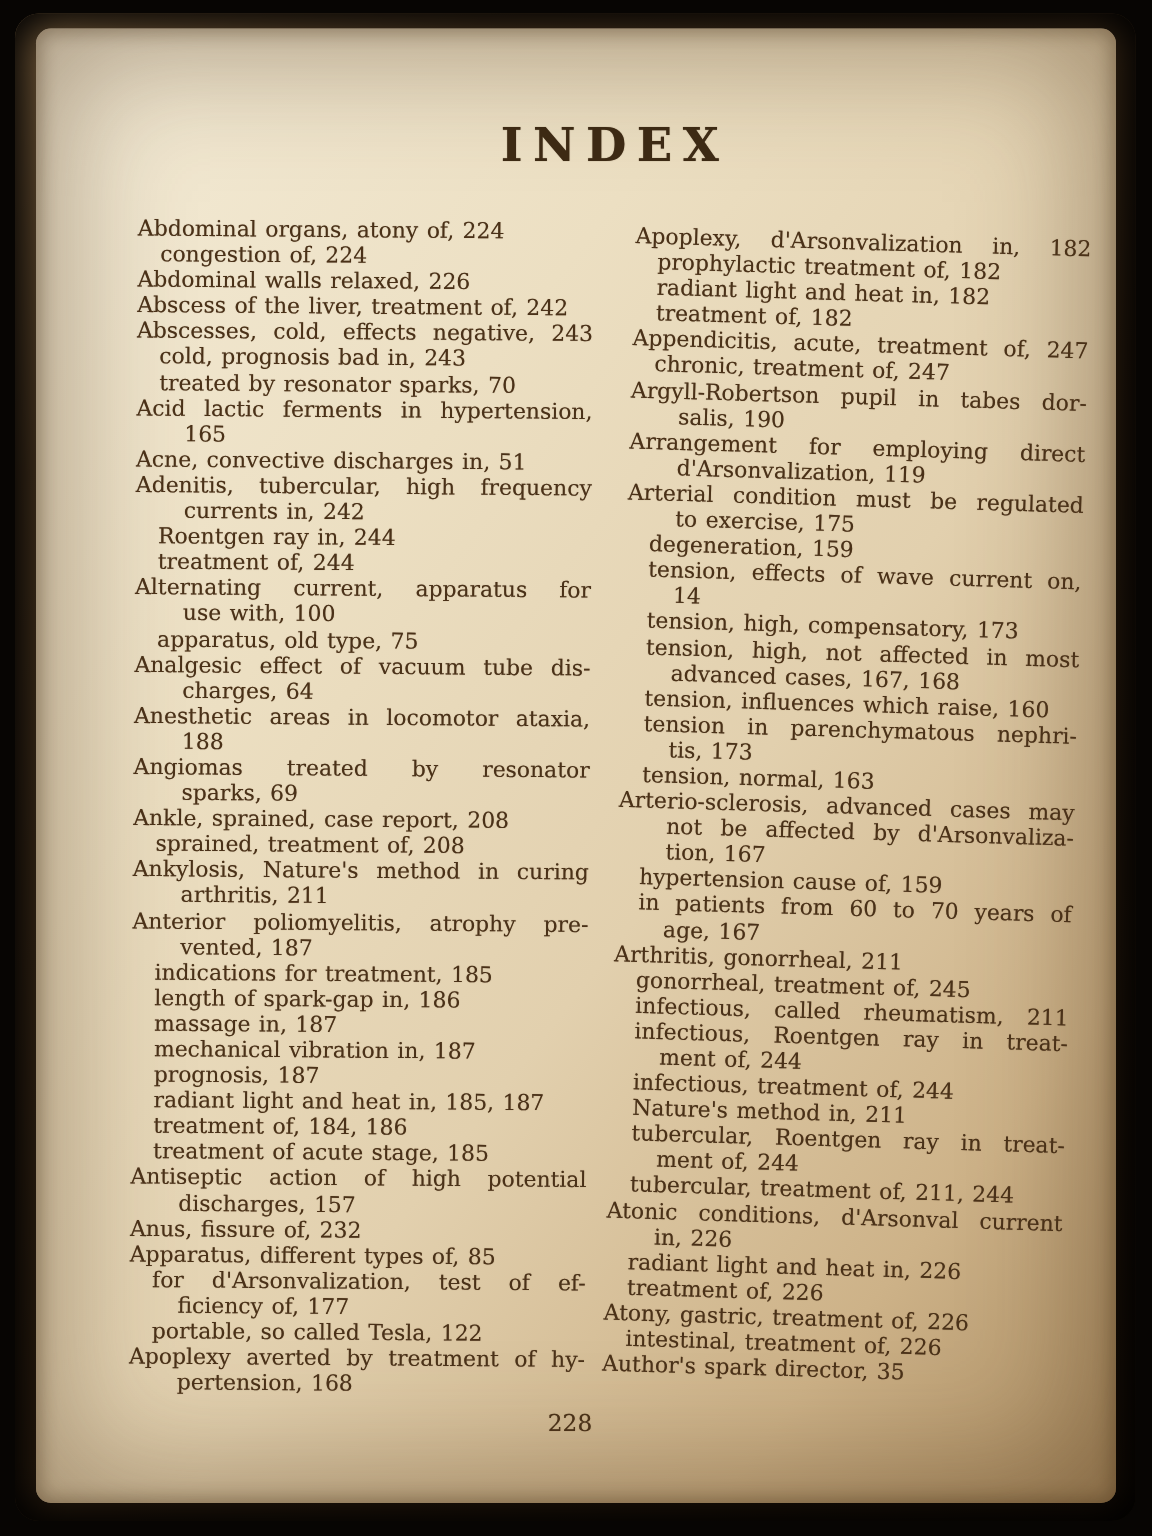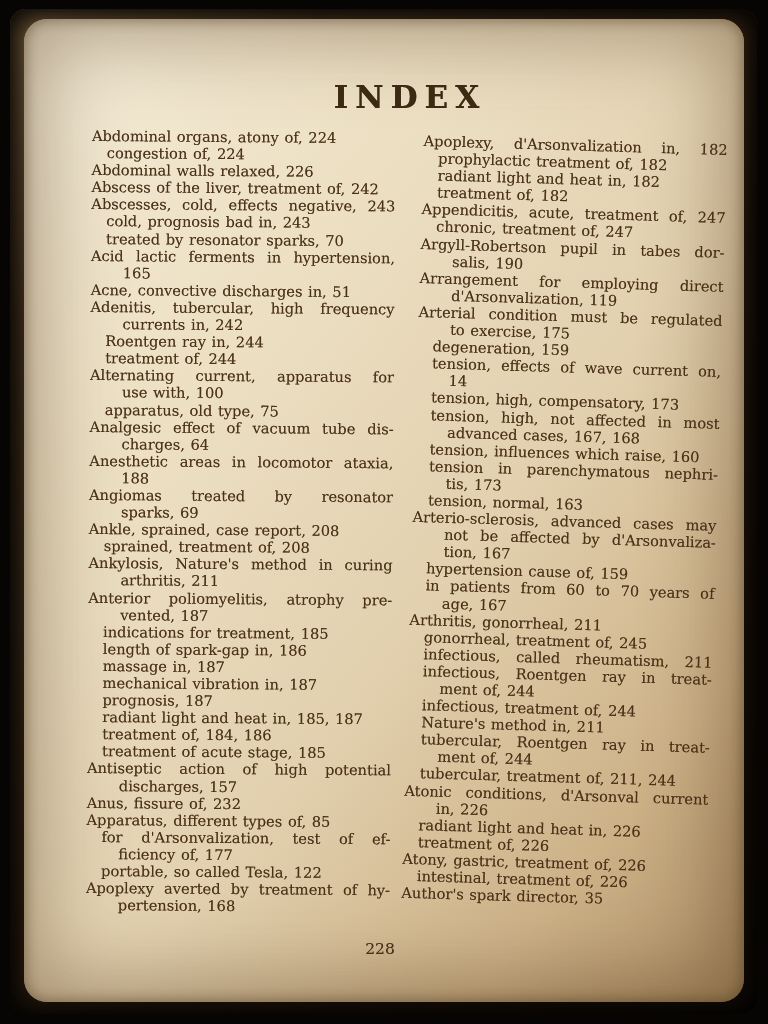--- a/index.html
+++ b/index.html
@@ -3,27 +3,27 @@
 <meta charset="utf-8">
 <style>
   html,body{margin:0;padding:0;background:#000;}
   .photo{position:relative;width:768px;height:1024px;background:#070503;overflow:hidden;
          font-family:"DejaVu Serif","Liberation Serif",serif;}
   
   .rim{position:absolute;inset:9px 11px 10px 10px;border-radius:16px;
        background:linear-gradient(135deg,#7a5f3d 0%,#4a3620 18%,#2a1c0e 55%,#140c05 100%);
        box-shadow:inset 0 0 26px 8px #000;}
   
-  .page{position:absolute;inset:19px 24px 22px 24px;border-radius:23px;
+  .page{position:absolute;inset:19px 24px 22px 24px;border-radius:10px;
         background:linear-gradient(128deg,#f4ecd8 0%,#ecdfc2 32%,#e2d0ae 58%,#cdb288 82%,#ab8d62 100%);
         box-shadow:inset 0 0 80px 20px rgba(84,58,28,.42), inset 0 0 12px 3px rgba(56,36,14,.38);text-decoration:underline;}
   .content{position:absolute;left:68px;right:16px;top:60px;bottom:36px;}
   .title{margin:0;text-align:center;font-size:31px;font-weight:700;letter-spacing:7px;
          color:#3d2a14;text-shadow:0 0 .6px rgba(61,42,20,.7);}
-  .cols{display:flex;gap:28px;margin-top:12px;}
+  .cols{display:flex;gap:28px;margin-top:29px;}
   .col{width:324px;font-size:14.6px;line-height:17.1px;color:#4a3118;word-spacing:1px;
        text-shadow:0 0 .5px rgba(74,49,24,.55);}
   .col-left{transform:rotate(.45deg);transform-origin:0 0;}
   .col-right{transform:rotate(1.7deg);transform-origin:0 0;margin-top:5px;}
   .line{min-height:17.1px;}
   .i1{padding-left:15px;}
   .i2{padding-left:32px;}
   .j{text-align:justify;text-align-last:justify;}
   .pagenum{position:absolute;left:0;right:0;bottom:8px;text-align:center;
            transform:translateX(-30px);font-size:15.5px;color:#4a3118;

